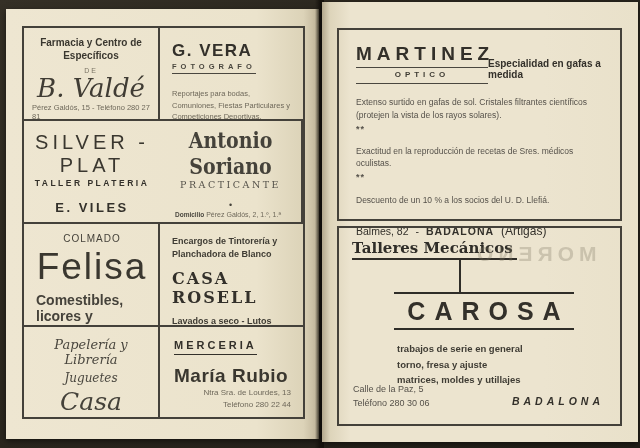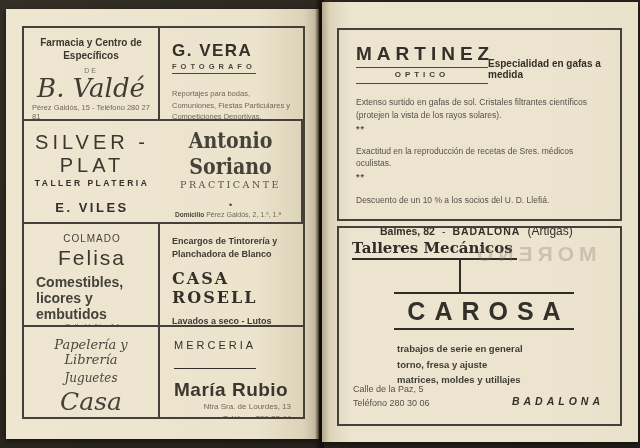--- a/index.html
+++ b/index.html
@@ -57,62 +57,62 @@
 
   
   .ad-silver { text-align:center; padding:10px 6px 8px; }
   .sil-name { font-size:20px; letter-spacing:4px; color:#3a372f; font-weight:normal; }
   .sil-sub { font-size:8.5px; font-weight:bold; letter-spacing:2.5px; color:#33302a; margin-top:1px; }
   .sil-owner { font-size:13px; font-weight:bold; letter-spacing:2.5px; color:#33302a; margin-top:12px; }
 
   
   .ad-felisa { padding:9px 10px 7px 12px; }
   .fel-kicker { font-size:10px; color:#45423a; letter-spacing:1px; text-align:right; }
-  .fel-name { font-size:21px; letter-spacing:2px; color:#3a372f; margin-top:2px; }
+  .fel-name { font-size:37px; letter-spacing:2px; color:#3a372f; margin-top:2px; }
   .fel-tag { font-size:14px; font-weight:bold; color:#45423a; margin-top:4px; }
   .fel-addr { font-size:8px; color:#6e685a; margin-top:auto; }
 
   
   .ad-rosell { padding:11px 8px 7px 12px; }
   .ros-top { font-size:9px; font-weight:bold; color:#3f3c34; line-height:1.4; }
   .ros-name { font-family:"DejaVu Serif", serif; font-weight:bold; font-size:16px; letter-spacing:2px;
               color:#33302a; margin-top:9px; }
   .ros-tag { font-size:9px; font-weight:bold; color:#3f3c34; margin-top:9px; }
 
   
   .ad-julieta { text-align:center; padding:10px 4px 8px; font-family:"DejaVu Serif", serif; }
   .jul-line1 { font-style:italic; font-size:13px; color:#4a473f; }
   .jul-line2 { font-style:italic; font-size:12px; color:#4a473f; margin-top:4px; }
   .jul-name { font-style:italic; font-size:25px; color:#45423a; margin-top:2px; }
 
   
   .ad-merceria { padding:12px 10px 8px 14px; }
-  .mer-kicker { font-size:11px; font-weight:normal; letter-spacing:3px; color:#33302a;
-                border-bottom:1.5px solid #33302a; padding-bottom:17px; width:fit-content; }
+  .mer-kicker { font-size:11px; font-weight:bold; letter-spacing:3px; color:#33302a;
+                border-bottom:1.5px solid #33302a; padding-bottom:3px; width:fit-content; }
   .mer-name { font-size:19px; font-weight:bold; color:#3a372f; margin-top:10px; letter-spacing:.5px; }
   .mer-addr { font-size:8px; color:#6e685a; margin-top:auto; text-align:right; line-height:1.5; padding-right:2px; }
 
   
   .rbox { position:absolute; left:15px; width:285px; border:2px solid #44413a; }
   .box-martinez { top:26px; height:193px; padding:13px 17px 12px; }
   .box-carosa  { top:224px; height:200px; }
 
   .mz-head { display:flex; justify-content:space-between; align-items:flex-end; }
   .mz-sign { width:132px; text-align:center; }
   .mz-name { font-size:19px; font-weight:bold; letter-spacing:5px; color:#33302a; white-space:nowrap; }
   .mz-rule { border-top:1.5px solid #4a473f; margin-top:2px; }
   .mz-sub { font-size:8px; font-weight:bold; letter-spacing:4px; color:#3f3c34; padding:2px 0 2px; }
   .mz-spec { font-size:10px; font-weight:bold; color:#33302a; padding-bottom:4px; }
   .mz-para { font-size:8.5px; color:#55514a; line-height:1.5; }
   .mz-p1 { margin-top:12px; width:258px; }
   .mz-sep { font-size:9px; font-weight:bold; color:#55514a; letter-spacing:1px; margin-top:2px; }
   .mz-p2 { margin-top:11px; }
   .mz-p3 { margin-top:12px; }
   .mz-addr { margin-top:17px; font-size:10.5px; color:#33302a; display:flex; gap:7px; align-items:baseline; }
-  .mz-street { font-weight:bold;margin-left:24px; }
+  .mz-street { font-weight:normal; }
   .mz-city { font-weight:bold; letter-spacing:1px; }
   .mz-area { font-size:12px; }
 
   .car-kicker { font-family:"DejaVu Serif", serif; font-weight:bold; font-size:15px; color:#2f2d28;
                 margin:11px 0 0 13px; display:inline-block; border-bottom:2px solid #2f2d28; padding:0 4px 1px 0; }
   .car-vline { position:absolute; left:120px; top:31px; width:2px; height:34px; background:#2f2d28; }
   .car-sign { position:absolute; left:55px; top:64px; width:180px; text-align:center;
               border-top:2px solid #2f2d28; border-bottom:2px solid #2f2d28; padding:3px 0 2px; }
   .car-name { font-size:25px; font-weight:bold; letter-spacing:9px; color:#33302a; white-space:nowrap;
               margin-right:-9px; }

